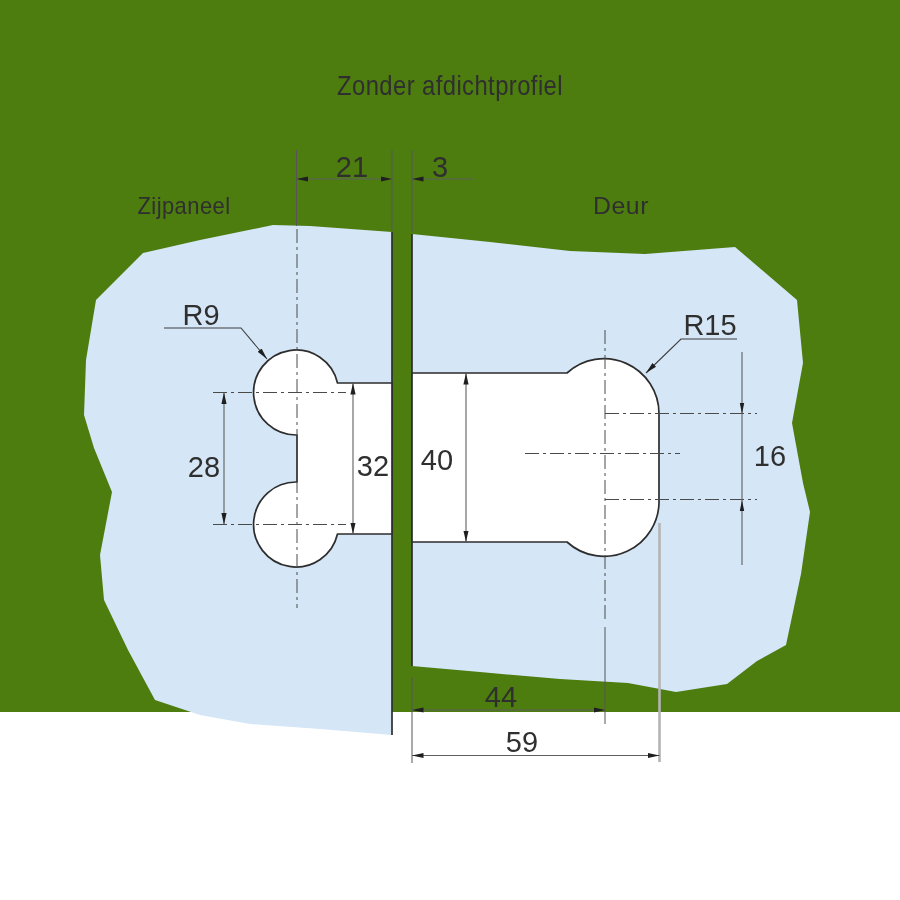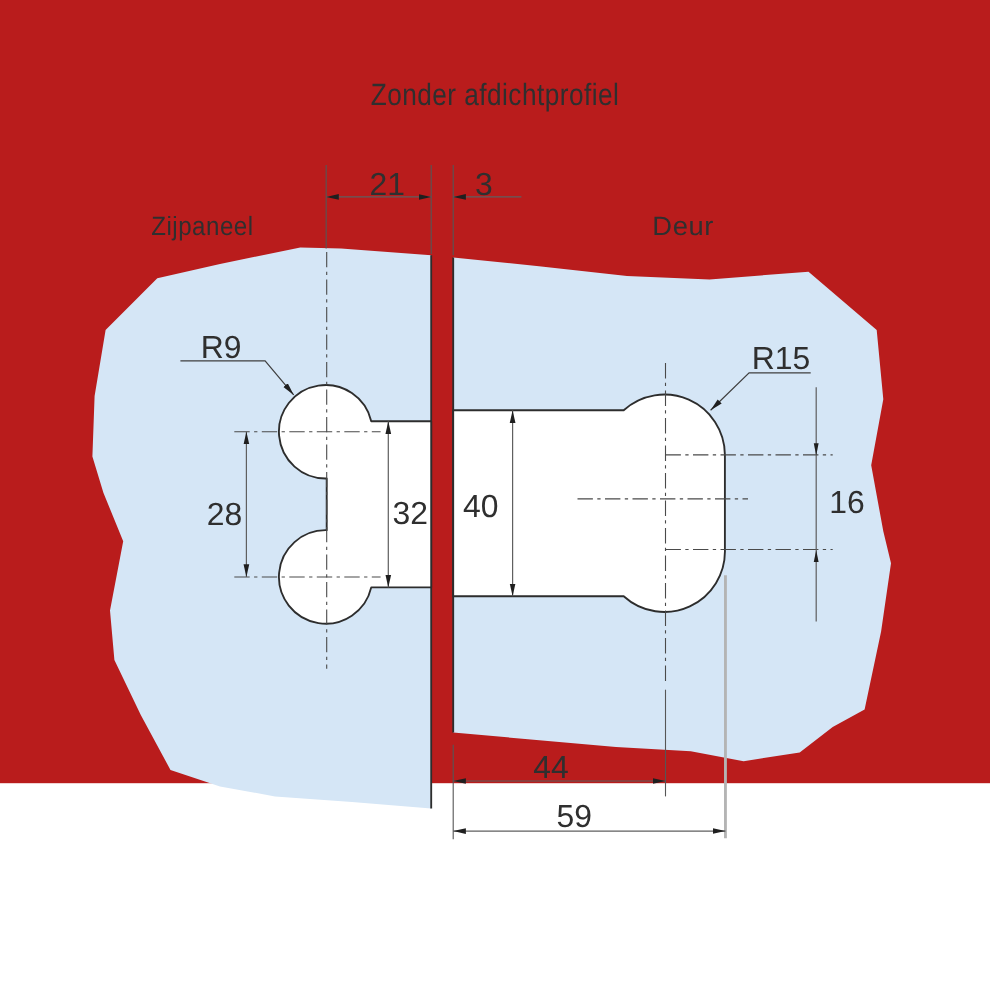--- a/index.html
+++ b/index.html
@@ -7,21 +7,21 @@
     padding: 0;
     background: #ffffff;
     width: 900px;
     height: 900px;
     overflow: hidden;
   }
   #stage {
     position: relative;
     width: 900px;
     height: 712px;
-    background: #b91c1c;
+    background: #4d7c0f;
   }
   svg { display: block; }
   text {
     font-family: "Liberation Sans", "DejaVu Sans", sans-serif;
     fill: #2f2f2f;
   }
   .ttl  { font-size: 28px; letter-spacing: 0.5px; }
   .lbl  { font-size: 24px; letter-spacing: 0.5px; }
   .num  { font-size: 29px; }
   .glass        { stroke: none; }

